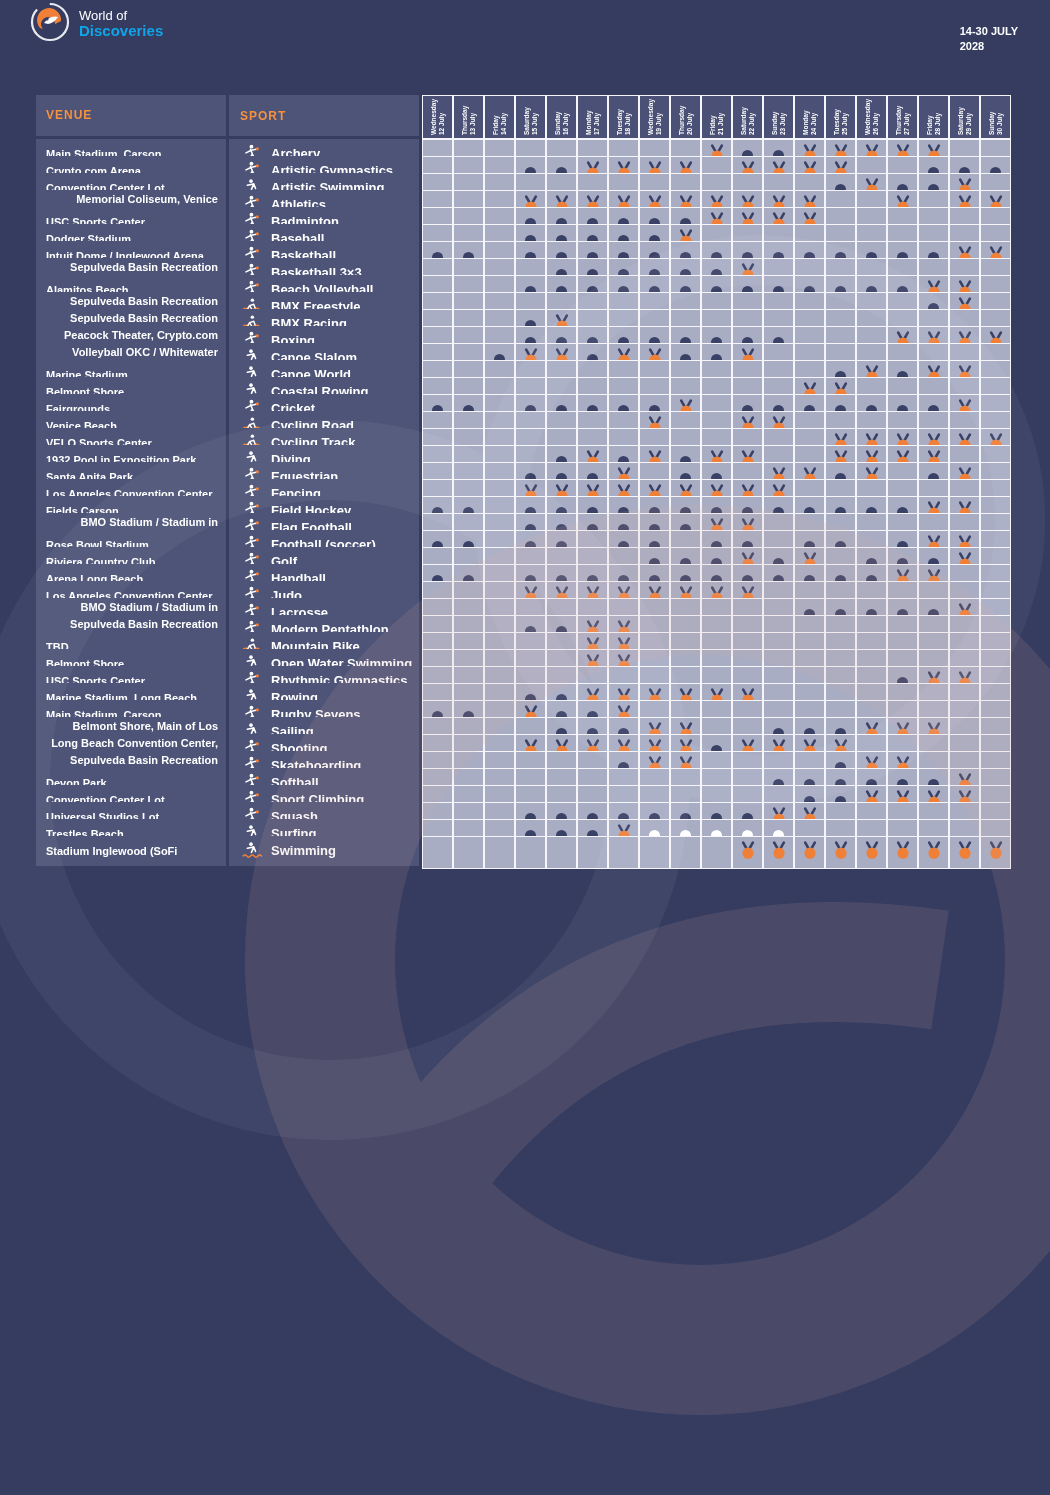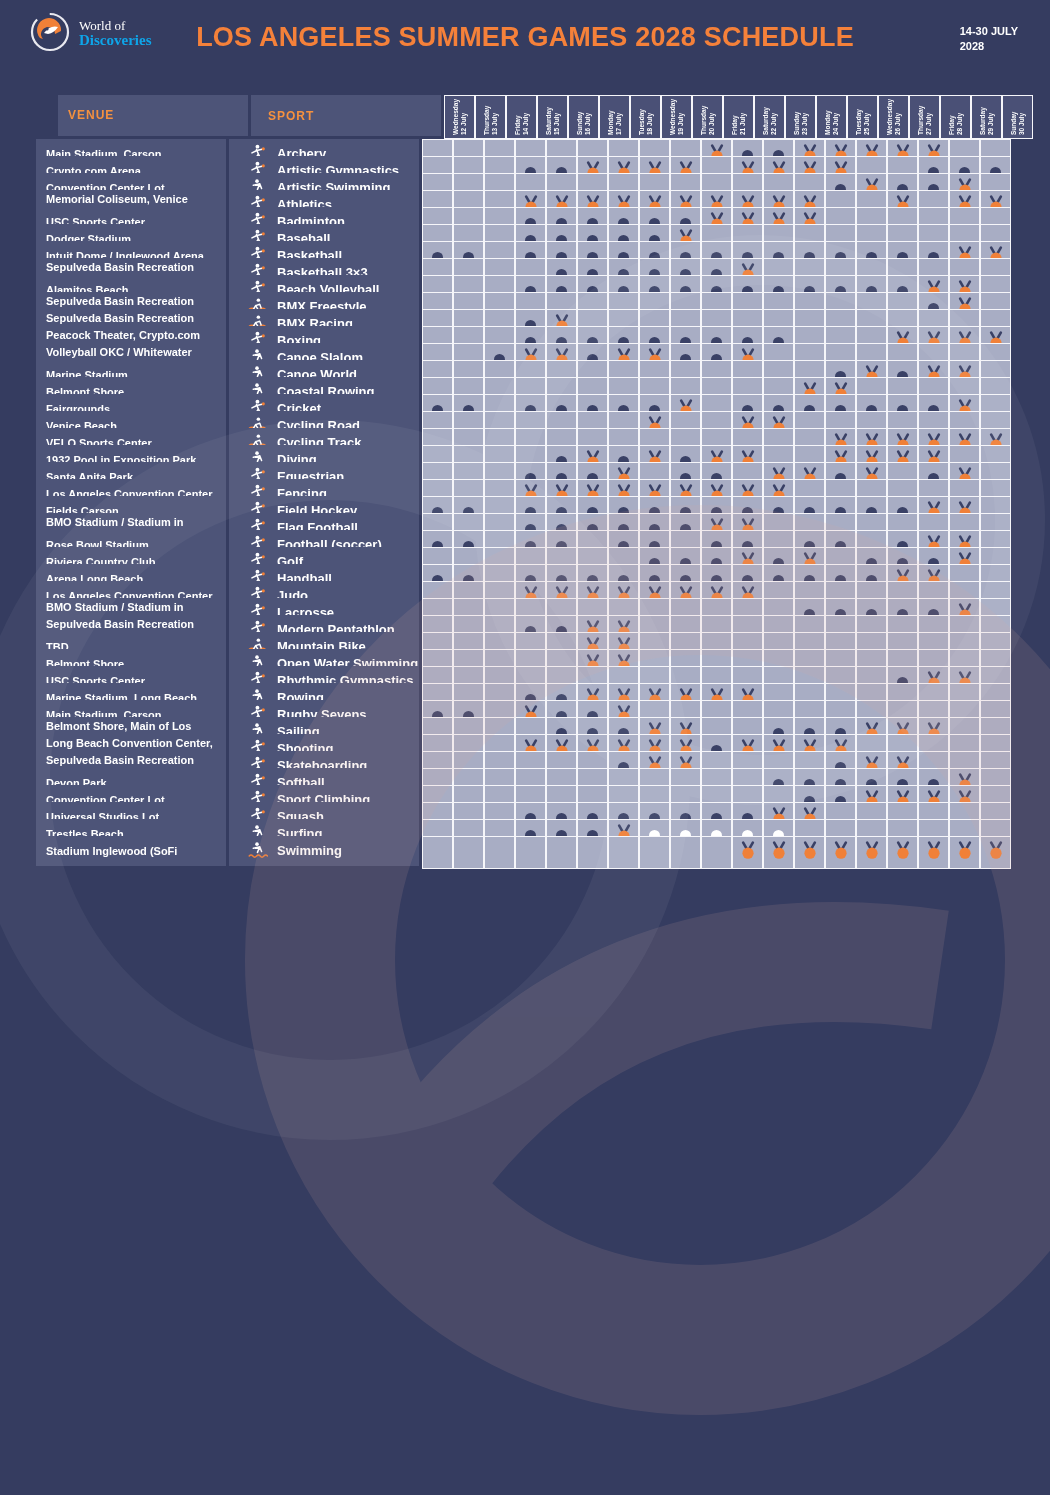--- a/index.html
+++ b/index.html
@@ -1,34 +1,34 @@
 <!DOCTYPE html>
 <html><head>
 <meta charset="utf-8">
 <style>
   html,body{margin:0;padding:0;background:#20263f;}
   .page{position:relative;width:1050px;height:1495px;background:#353c60;overflow:hidden;
         font-family:"Liberation Sans",sans-serif;}
   
-  .logo{position:absolute;left:30px;top:12px;display:flex;align-items:center;gap:9px;z-index:3;font-family:Liberation Serif, serif;}
+  .logo{position:absolute;left:30px;top:2px;display:flex;align-items:center;gap:9px;z-index:3;}
   .logo-text{line-height:1.05;}
   .logo-line1{color:#ffffff;font-size:13px;font-weight:400;display:block;}
   .logo-line2{color:#0ea5e9;font-size:15px;font-weight:bold;display:block;}
   .title{position:absolute;left:120px;right:120px;top:22px;text-align:center;z-index:3;
          color:#f5813a;font-size:27px;font-weight:bold;letter-spacing:.2px;white-space:nowrap;}
   .dates{position:absolute;right:32px;top:24px;z-index:3;
          color:#ffffff;font-size:11px;font-weight:bold;line-height:1.35;}
   
   .table{position:absolute;left:36px;top:95px;z-index:1;}
-  .trow{display:flex;align-items:flex-start;height:17px;}
-  .hrow{display:flex;align-items:flex-start;height:44px;margin-left:22px;}
+  .trow{display:flex;align-items:flex-start;height:17px;text-align:right;}
+  .hrow{display:flex;align-items:flex-start;height:44px;}
   .lcell{background:#4d5478;box-sizing:border-box;flex:none;}
   .vcell{width:190px;margin-right:3px;display:flex;align-items:center;
          padding:0 8px 0 10px;color:#ffffff;font-weight:bold;font-size:11px;line-height:1.12;}
-  .scell{width:190px;margin-right:3px;display:flex;align-items:center;gap:9px;padding-left:17px;}
+  .scell{width:190px;margin-right:3px;display:flex;align-items:center;gap:9px;padding-left:11px;}
   .trow .lcell{height:29.72px;}
   .hrow .lcell{height:41px;}
   .hlabel{color:#f5913f;font-weight:bold;font-size:12px;letter-spacing:1px;}
   .slabel{color:#ffffff;font-weight:bold;font-size:13px;}
   .sicon{flex:none;width:22px;height:22px;display:flex;align-items:center;justify-content:center;}
   .dcell{flex:none;width:31px;box-sizing:border-box;background:#a8adc4;
          border:1.5px solid #f6f6fa;display:flex;align-items:center;justify-content:center;}
   .trow .dcell{height:32.72px;}
   .hrow .dcell{height:44px;background:#4a5076;align-items:flex-end;padding-bottom:3px;}
   .rot{writing-mode:vertical-rl;transform:rotate(180deg);height:38px;
@@ -52,21 +52,20 @@
         <path d="M14 21 q6 -8 14 -6 q-4 6 -10 7 z" fill="#ffffff"></path>
         <circle cx="17" cy="17" r="1.6" fill="#353c60"></circle>
       </svg>
     </span>
     <span class="logo-text">
       <span class="logo-line1">World of</span>
       <span class="logo-line2">Discoveries</span>
     </span>
   </div>
 
-  <div class="title">LOS ANGELES SUMMER GAMES 2028 SCHEDULE</div>
 
   <div class="dates">
     <span>14-30 JULY</span><br>
     <span>2028</span>
   </div>
 
   <div class="table">
       <div class="hrow">
         <div class="lcell vcell">
           <span class="hlabel">VENUE</span>

